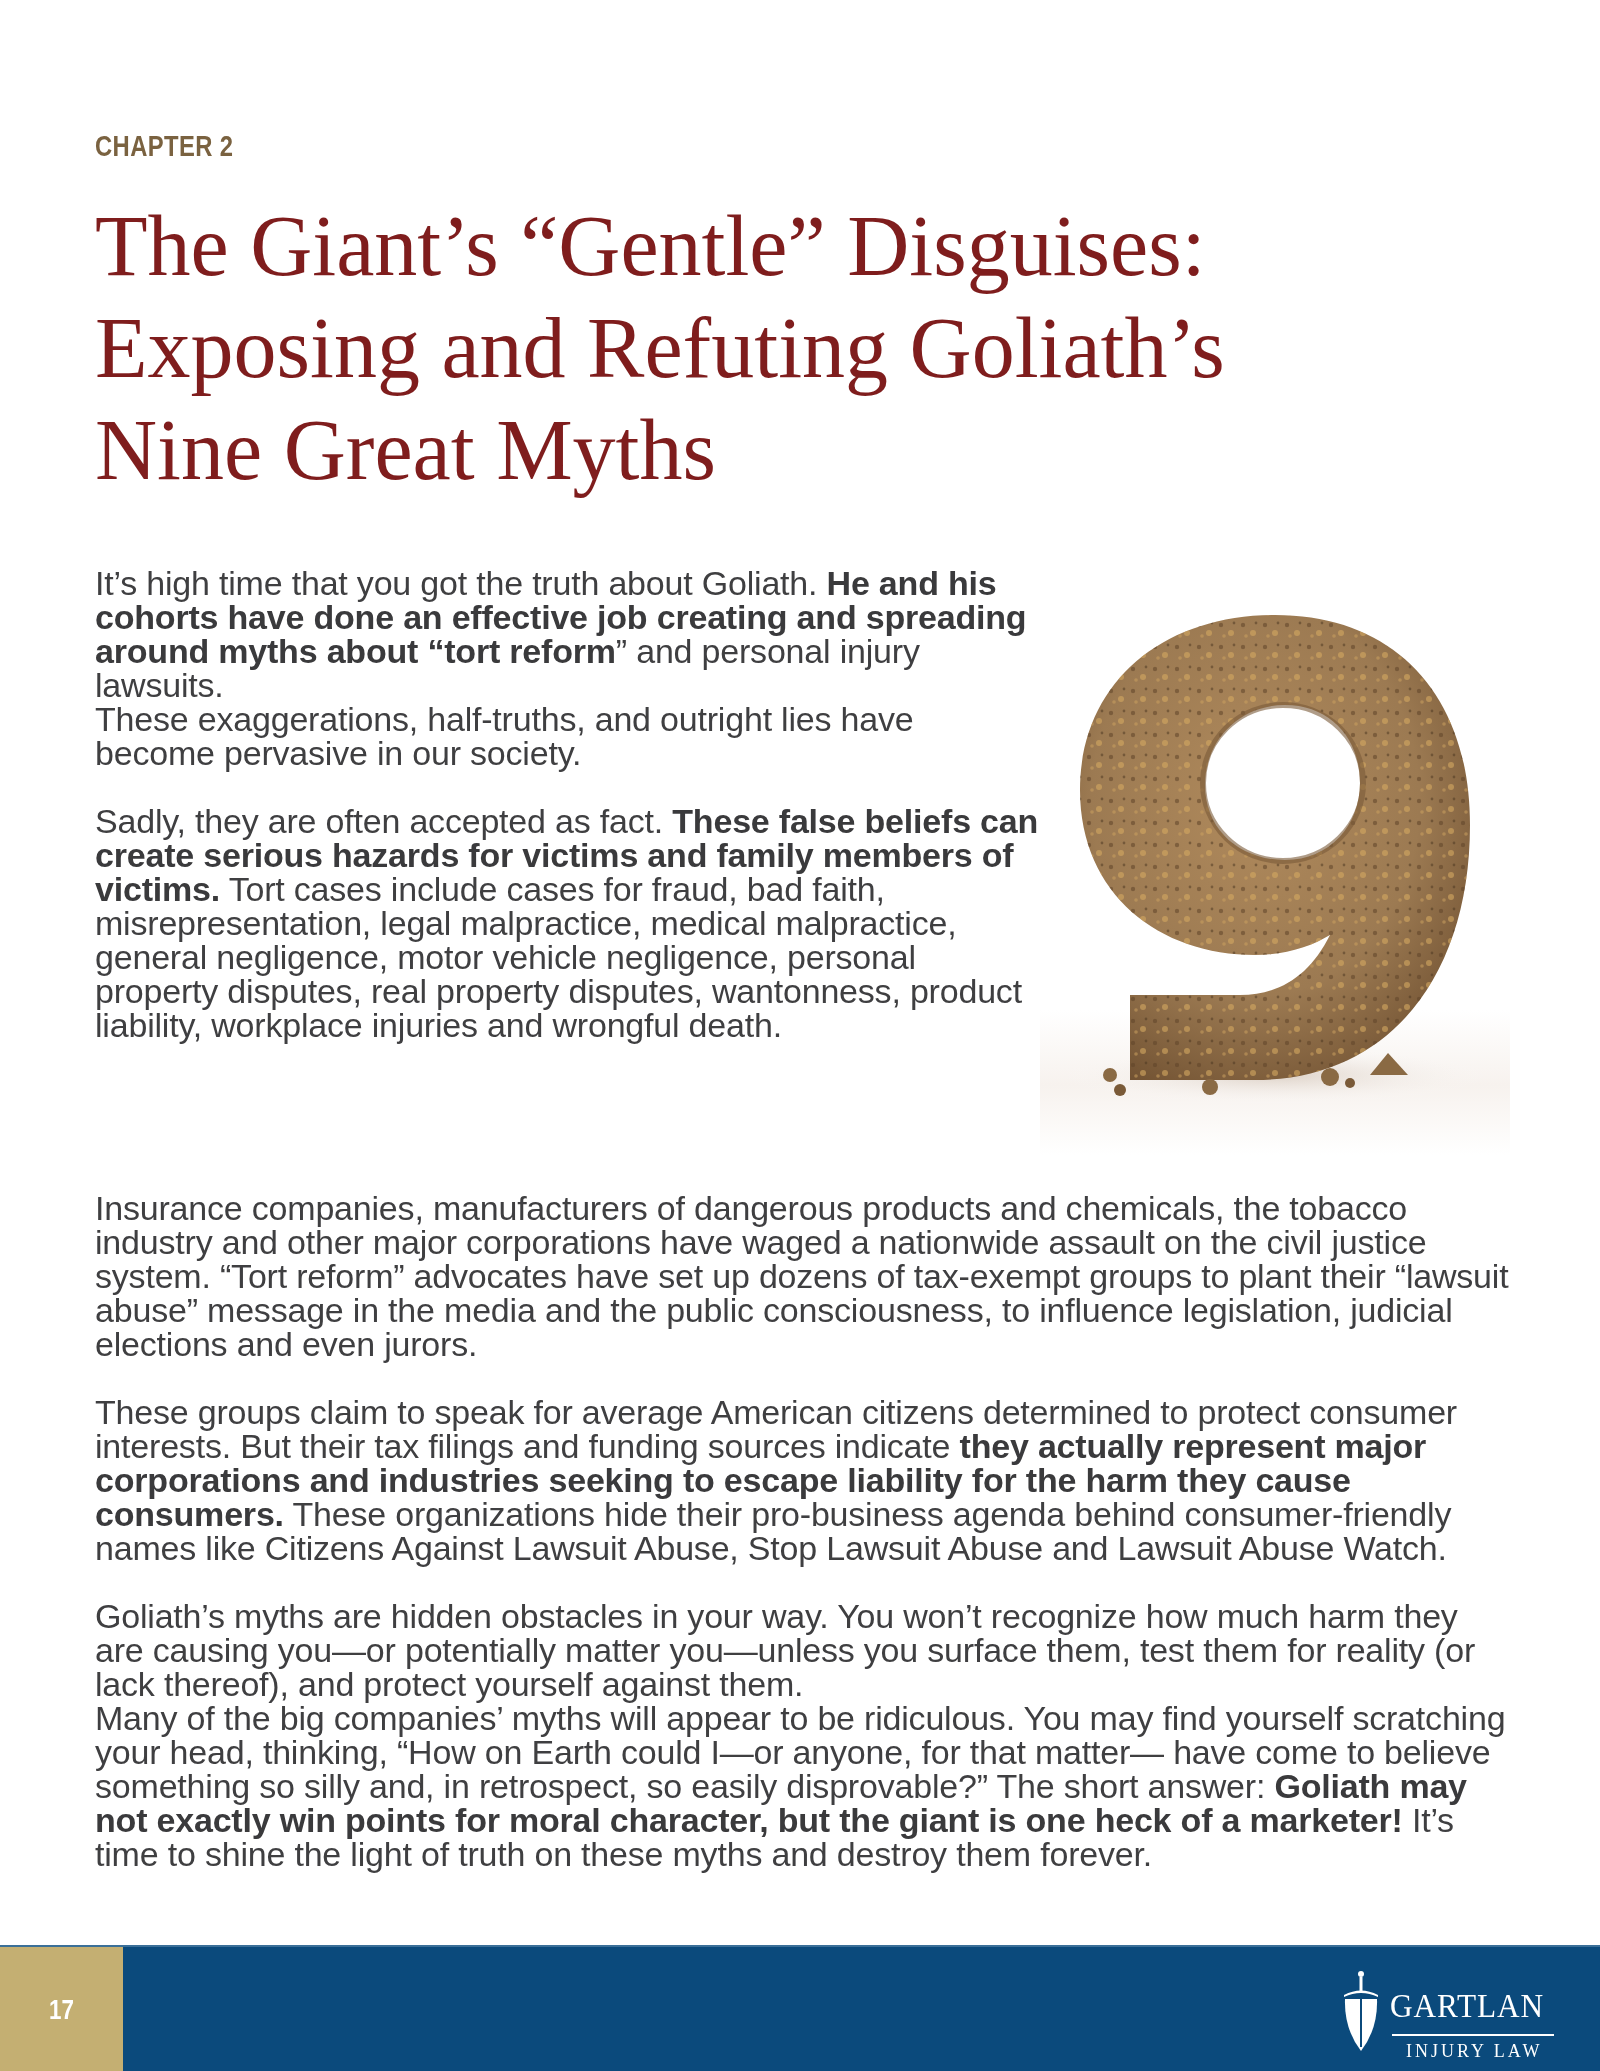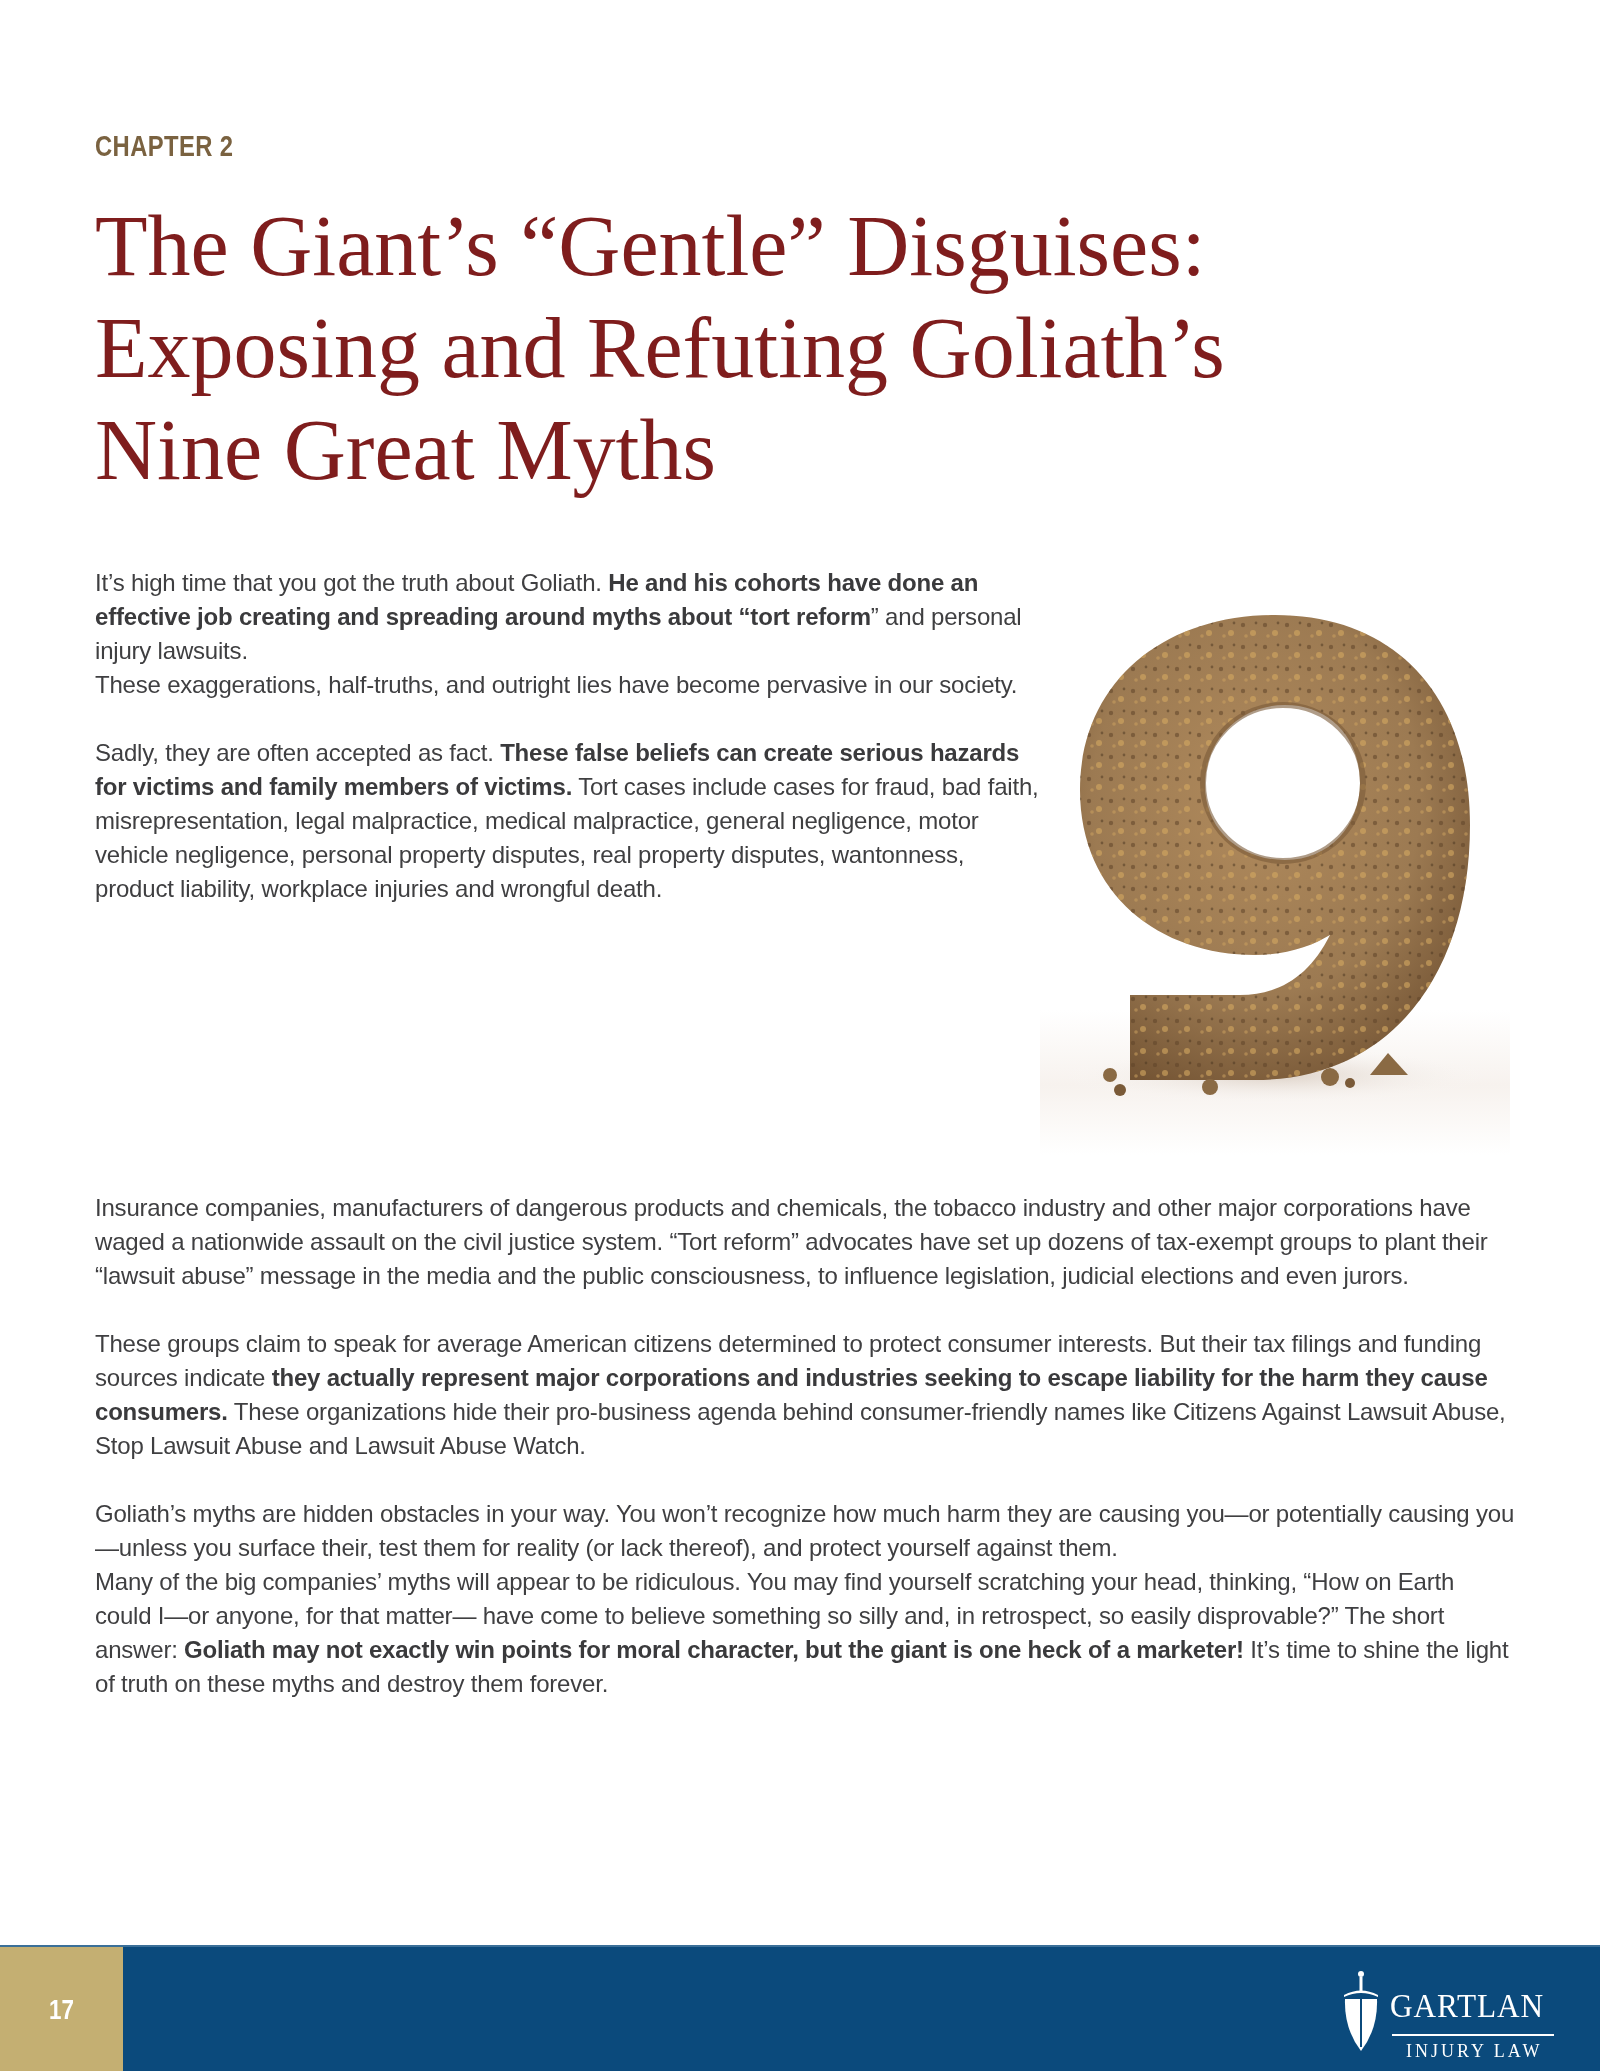--- a/index.html
+++ b/index.html
@@ -16,21 +16,21 @@
   }
   .title {
     position: absolute; left: 95px; top: 195px; width: 1420px;
     font-family: "Liberation Serif", "DejaVu Serif", serif; font-weight: 400;
     font-size: 86px; line-height: 102px; color: #7f1d1d; margin: 0;
   }
   .intro-col {
     position: absolute; left: 95px; top: 566px; width: 945px;
   }
   p.body {
-    margin: 0 0 34px 0; font-size: 24px; line-height: 34px; color: #3f3f41;
+    margin: 0 0 34px 0; font-size: 34px; line-height: 34px; color: #3f3f41;
     letter-spacing: -0.2px;
   }
   p.body.tight { margin-bottom: 0; }
   p.body b { font-weight: 700; color: #3a3a3c; }
   .callout {
     margin: 14px 0 0 0; font-size: 31px; line-height: 36px; font-weight: 700;
     color: #3a3a3c; letter-spacing: -0.2px;
   }
   .full-col {
     position: absolute; left: 95px; top: 1157px; width: 1420px;
@@ -153,21 +153,21 @@
 
 <div class="full-col">
   <p class="body">
     <br>
     <span>Insurance companies, manufacturers of dangerous products and chemicals, the tobacco industry and other major corporations have waged a nationwide assault on the civil justice system. “Tort reform” advocates have set up dozens of tax-exempt groups to plant their “lawsuit abuse” message in the media and the public consciousness, to influence legislation, judicial elections and even jurors.</span>
   </p>
   <p class="body">
     <span>These groups claim to speak for average American citizens determined to protect consumer interests. But their tax filings and funding sources indicate </span><b>they actually represent major corporations and industries seeking to escape liability for the harm they cause consumers.</b><span> These organizations hide their pro-business agenda behind consumer-friendly names like Citizens Against Lawsuit Abuse, Stop Lawsuit Abuse and Lawsuit Abuse Watch.</span>
   </p>
   <p class="body tight">
-    <span>Goliath’s myths are hidden obstacles in your way. You won’t recognize how much harm they are causing you—or potentially causing you—unless you surface their, test them for reality (or lack thereof), and protect yourself against them.</span>
+    <span>Goliath’s myths are hidden obstacles in your way. You won’t recognize how much harm they are causing you—or potentially matter you—unless you surface them, test them for reality (or lack thereof), and protect yourself against them.</span>
   </p>
   <p class="body">
     <span>Many of the big companies’ myths will appear to be ridiculous. You may find yourself scratching your head, thinking, “How on Earth could I—or anyone, for that matter— have come to believe something so silly and, in retrospect, so easily disprovable?” The short answer: </span><b>Goliath may not exactly win points for moral character, but the giant is one heck of a marketer!</b><span> It’s time to shine the light of truth on these myths and destroy them forever.</span>
   </p>
 </div>
 
 <div class="footer">
   <div class="page-tab">
     <div class="page-num">17</div>
   </div>

